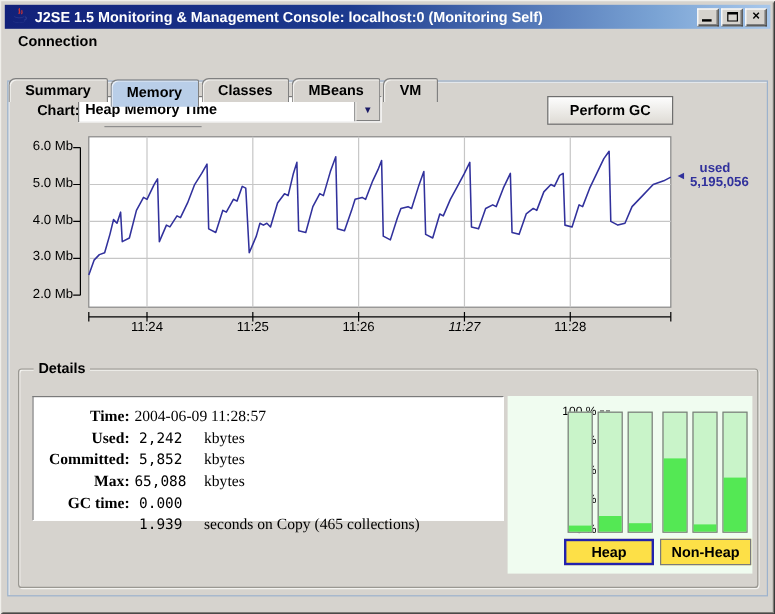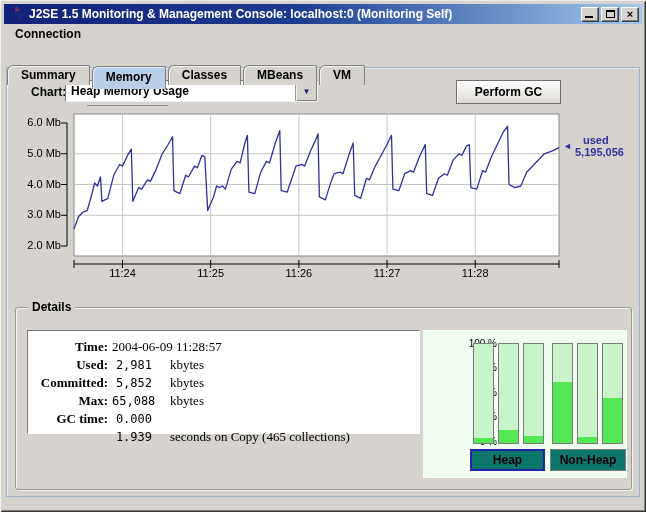--- a/index.html
+++ b/index.html
@@ -93,21 +93,21 @@
   .dtext{ margin-left:18px; white-space:nowrap; }
   .drow.no-num .dtext{ margin-left:4px; }
   
   .pools{ position:absolute; left:407px; top:22px; width:204px; height:148px; background:#f0fcf0; overflow:hidden; }
   .ptick{ position:absolute; left:0; width:46px; text-align:right; font-size:10px;margin-left:40px; }
   .pdash{ display:inline-block; width:9px; height:1px; margin:0 0 3px 3px;
           background:repeating-linear-gradient(90deg,#444 0 3px,transparent 3px 5px); }
   .pbar{ position:absolute; top:13px; width:21px; height:101px; border:1px solid #7b7b7b; background:#c9f4c9; }
   .pfill{ position:absolute; left:0; right:0; bottom:0; background:#54e854; }
   .pool-btn{
-    position:absolute; top:119px; height:22px; background:#0f766e; font-weight:bold; font-size:12px;
+    position:absolute; top:119px; height:22px; background:#fde047; font-weight:bold; font-size:12px;
     font-family:"Liberation Sans",sans-serif; cursor:default;
   }
   .pool-btn.heap{ left:47px; width:75px; border:2px solid #2222ad; }
   .pool-btn.nonheap{ left:127px; width:76px; border:1px solid #7b7b7b; }
 </style>
 </head>
 <body>
 
 <div class="titlebar">
   <span class="java-icon">
@@ -143,21 +143,21 @@
   <span class="tab">Classes</span>
   <span class="tab">MBeans</span>
   <span class="tab">VM</span>
 </div>
 
 <div class="content">
 
   <span class="chart-label">Chart:</span>
 
   <div class="combo">
-    <span class="combo-text">Heap Memory Usage</span>
+    <span class="combo-text">Heap Memory Time</span>
     <span class="combo-arrow-btn">
       <span class="arrow-glyph">▼</span>
     </span>
   </div>
   <div class="combo-underline"></div>
 
   <button class="gc-btn">Perform GC</button>
 
   <div class="chart-area">
     <svg id="plot" width="630" height="172" viewBox="0 0 630 172">
@@ -187,41 +187,41 @@
         <polyline points="63.0,118.1 67.4,105.8 71.8,101.2 76.2,99.6 80.6,84.3 83.6,72.0 86.5,75.0 89.5,65.8 90.9,90.4 96.8,87.3 102.7,64.3 108.6,53.5 111.5,55.1 117.4,42.8 120.3,38.1 121.8,90.4 127.7,76.6 130.6,78.1 136.5,68.9 139.4,70.4 145.3,58.1 151.2,42.8 157.1,33.5 161.5,25.8 162.9,79.7 168.8,82.7 174.7,64.3 177.6,65.8 183.5,55.1 186.5,56.6 190.9,44.3 193.8,45.8 196.7,99.6 202.6,85.8 205.6,75.0 208.5,76.6 211.4,75.0 214.4,78.1 220.3,58.1 226.1,50.4 229.1,52.0 233.5,33.5 236.4,24.3 237.9,81.2 243.8,82.7 249.7,61.2 255.5,50.4 258.5,52.0 264.3,32.0 268.8,19.7 270.2,79.7 276.1,81.2 282.0,64.3 284.9,55.1 290.8,53.5 293.7,55.1 299.6,39.7 304.0,30.4 307.0,22.8 308.4,85.8 314.3,88.9 320.2,70.4 323.1,62.7 329.0,61.2 332.0,62.7 337.8,44.3 342.2,32.0 343.7,84.3 349.6,87.3 355.5,67.3 358.4,68.9 364.3,55.1 370.2,44.3 376.0,33.5 380.5,24.3 381.9,78.1 387.8,79.7 393.7,62.7 399.6,59.7 402.5,61.2 408.4,45.8 414.3,33.5 415.7,82.7 421.6,84.3 427.5,67.3 433.4,62.7 436.3,64.3 442.2,48.9 448.1,42.8 451.0,44.3 455.4,35.1 458.3,33.5 459.8,76.6 465.7,78.1 471.6,59.7 474.5,61.2 480.4,45.8 486.3,33.5 492.2,21.2 496.6,15.1 498.0,73.5 503.9,76.6 509.8,75.0 515.7,61.2 524.5,52.0 533.3,42.8 542.1,39.7 548.0,36.6" fill="none" stroke="#31319c" stroke-width="1.3" stroke-linejoin="round"></polyline>
       </svg>
     <div class="ylab" style="top: 5px;">6.0 Mb</div>
     <div class="ylab" style="top: 35.75px;">5.0 Mb</div>
     <div class="ylab" style="top: 66.5px;">4.0 Mb</div>
     <div class="ylab" style="top: 97.25px;">3.0 Mb</div>
     <div class="ylab" style="top: 128px;">2.0 Mb</div>
     <div class="xlab" style="left: 89.5px;">11:24</div>
     <div class="xlab" style="left: 177.682px;">11:25</div>
     <div class="xlab" style="left: 265.864px;">11:26</div>
-    <div class="xlab" style="left: 354.045px;">11:27</div>
+    <div class="xlab" style="left: 354.045px; font-style: italic;">11:27</div>
     <div class="xlab" style="left: 442.227px;">11:28</div>
     <span class="marker-tri" id="marker-tri" style="top: 29.985px;">◄</span>
     <div class="marker-label" id="marker-label" style="top: 22.985px;">
       <div class="mk-l">used</div>
       <div>5,195,056</div>
     </div>
   </div>
 
   <div class="groupbox">
     <span class="group-title">Details</span>
 
     <div class="details-panel">
       <div class="drow no-num">
         <span class="dlabel">Time:</span>
 
         <span class="dtext">2004-06-09 11:28:57</span>
       </div>
       <div class="drow">
         <span class="dlabel">Used:</span>
-        <span class="dnum">2,981</span>
+        <span class="dnum">2,242</span>
         <span class="dtext">kbytes</span>
       </div>
       <div class="drow">
         <span class="dlabel">Committed:</span>
         <span class="dnum">5,852</span>
         <span class="dtext">kbytes</span>
       </div>
       <div class="drow">
         <span class="dlabel">Max:</span>
         <span class="dnum">65,088</span>

